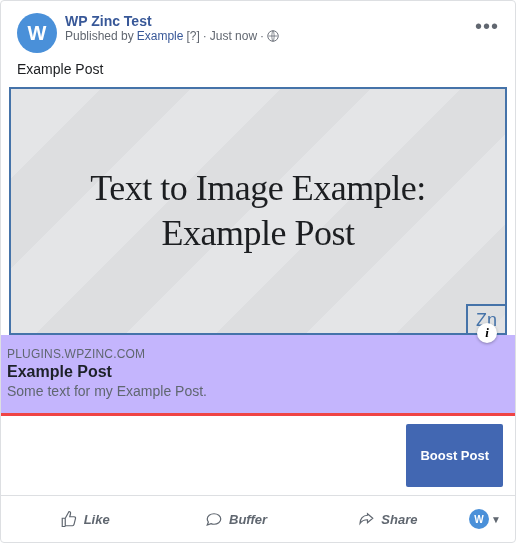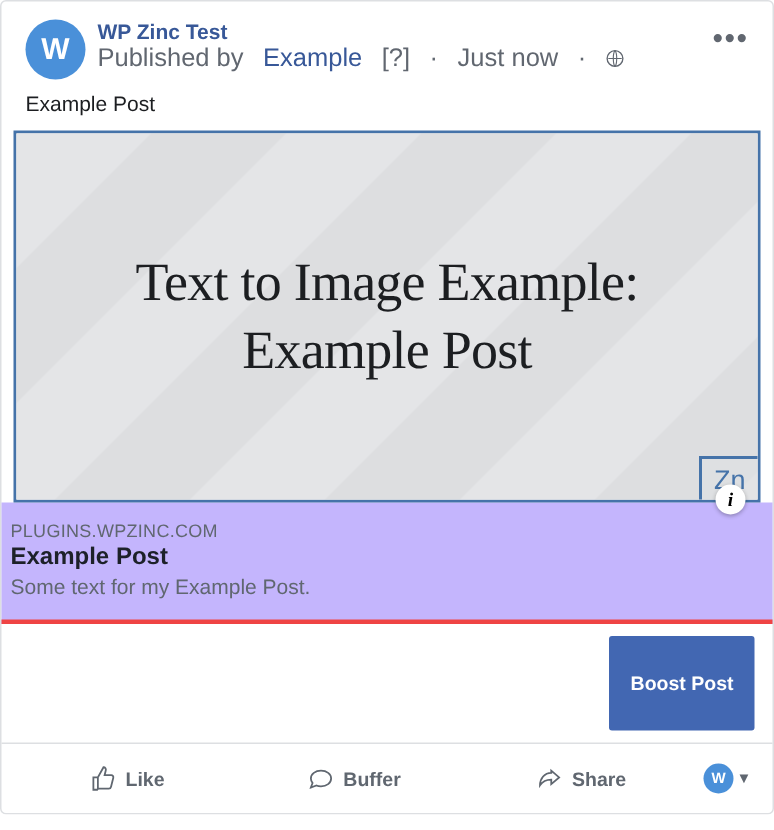--- a/index.html
+++ b/index.html
@@ -2,40 +2,40 @@
 <html><head>
 <meta charset="utf-8">
 <style>
 * { box-sizing: border-box; margin: 0; padding: 0; }
 body { font-family: Helvetica, Arial, sans-serif; background: #fff; width: 516px; }
 .post { border: 1px solid #dddfe2; border-radius: 4px; background: #fff; }
 .header { padding: 12px 16px 8px; display: flex; align-items: flex-start; position: relative; }
 .avatar { width: 40px; height: 40px; border-radius: 50%; background: #4a90d9; display: flex; align-items: center; justify-content: center; color: #fff; font-size: 20px; font-weight: 600; margin-right: 8px; }
 .header-text { flex: 1; }
 .page-name { color: #385898; font-weight: 600; font-size: 14px; }
-.meta { font-size: 17px; color: #616770; display: flex; align-items: center; gap: 13px; }
+.meta { font-size: 12px; color: #616770; display: flex; align-items: center; gap: 3px; }
 .meta .pub { color: #616770; }
 .meta .buffer { color: #385898; }
 .meta .q { color: #616770; }
 .globe { width: 12px; height: 12px; fill: #616770; }
 .more-btn { color: #616770; font-size: 20px; letter-spacing: 1px; cursor: pointer; position: absolute; right: 16px; top: 14px; }
 .content-text { padding: 0 16px 10px; font-size: 14px; color: #1c1e21; }
 .image-wrap { margin: 0 8px; border: 2px solid #4573a9; position: relative; }
 .image-area { background: #e0e1e3; height: 244px; display: flex; flex-direction: column; align-items: center; justify-content: center; position: relative; background-image: linear-gradient(135deg, #e4e5e7 25%, #dddee0 25%, #dddee0 50%, #e4e5e7 50%, #e4e5e7 75%, #dddee0 75%); background-size: 180px 180px; }
 .image-text { font-size: 36px; font-weight: 400; color: #1c1e21; text-align: center; line-height: 1.25; font-family: Georgia, serif; letter-spacing: -0.5px; }
 .zn-badge { position: absolute; bottom: 0; right: 0; border: 2px solid #4573a9; border-right: none; border-bottom: none; padding: 4px 8px 2px; color: #4573a9; font-size: 18px; font-weight: 400; background: rgba(224,225,227,0.5); }
 .info-badge { position: absolute; right: 8px; bottom: -10px; width: 20px; height: 20px; border-radius: 50%; background: #fff; box-shadow: 0 1px 3px rgba(0,0,0,0.3); display: flex; align-items: center; justify-content: center; font-family: Georgia, serif; font-style: italic; font-weight: bold; font-size: 13px; cursor: pointer; z-index: 2; }
 .link-card { background: #c4b5fd; padding: 12px 6px 14px; border-bottom: 3px solid #ef4444; }
 .link-domain { font-size: 12px; color: #606770; text-transform: uppercase; letter-spacing: 0.2px; }
 .link-title { font-size: 16px; font-weight: 600; color: #1d2129; margin-top: 2px; }
 .link-desc { font-size: 14px; color: #606770; margin-top: 2px; }
 .boost-row { padding: 8px 12px; display: flex; justify-content: flex-end; border-bottom: 1px solid #dddfe2; }
 .boost-btn { background: #4267b2; color: #fff; border: none; padding: 24px 14px; font-size: 13px; font-weight: 600; border-radius: 2px; cursor: pointer; }
 .actions { display: flex; align-items: center; padding: 6px 8px; }
-.action { flex: 1; display: flex; align-items: center; justify-content: center; gap: 6px; color: #606770; font-size: 13px; font-weight: 600; padding: 8px 4px; cursor: pointer; border-radius: 4px; }
+.action { flex: 1; display: flex; align-items: center; justify-content: center; gap: 6px; color: #606770; font-size: 13px; font-weight: 600; padding: 8px 4px; cursor: pointer; border-radius: 4px; font-style: italic; }
 .action svg { width: 18px; height: 18px; fill: none; stroke: #606770; stroke-width: 1.6; }
 .profile-switch { display: flex; align-items: center; gap: 2px; padding: 0 6px; cursor: pointer; }
 .mini-avatar { width: 20px; height: 20px; border-radius: 50%; background: #4a90d9; display: flex; align-items: center; justify-content: center; color: #fff; font-size: 10px; font-weight: 600; }
 .caret { font-size: 10px; color: #606770; }
 </style>
 </head>
 <body>
 
 <div class="post">
 

